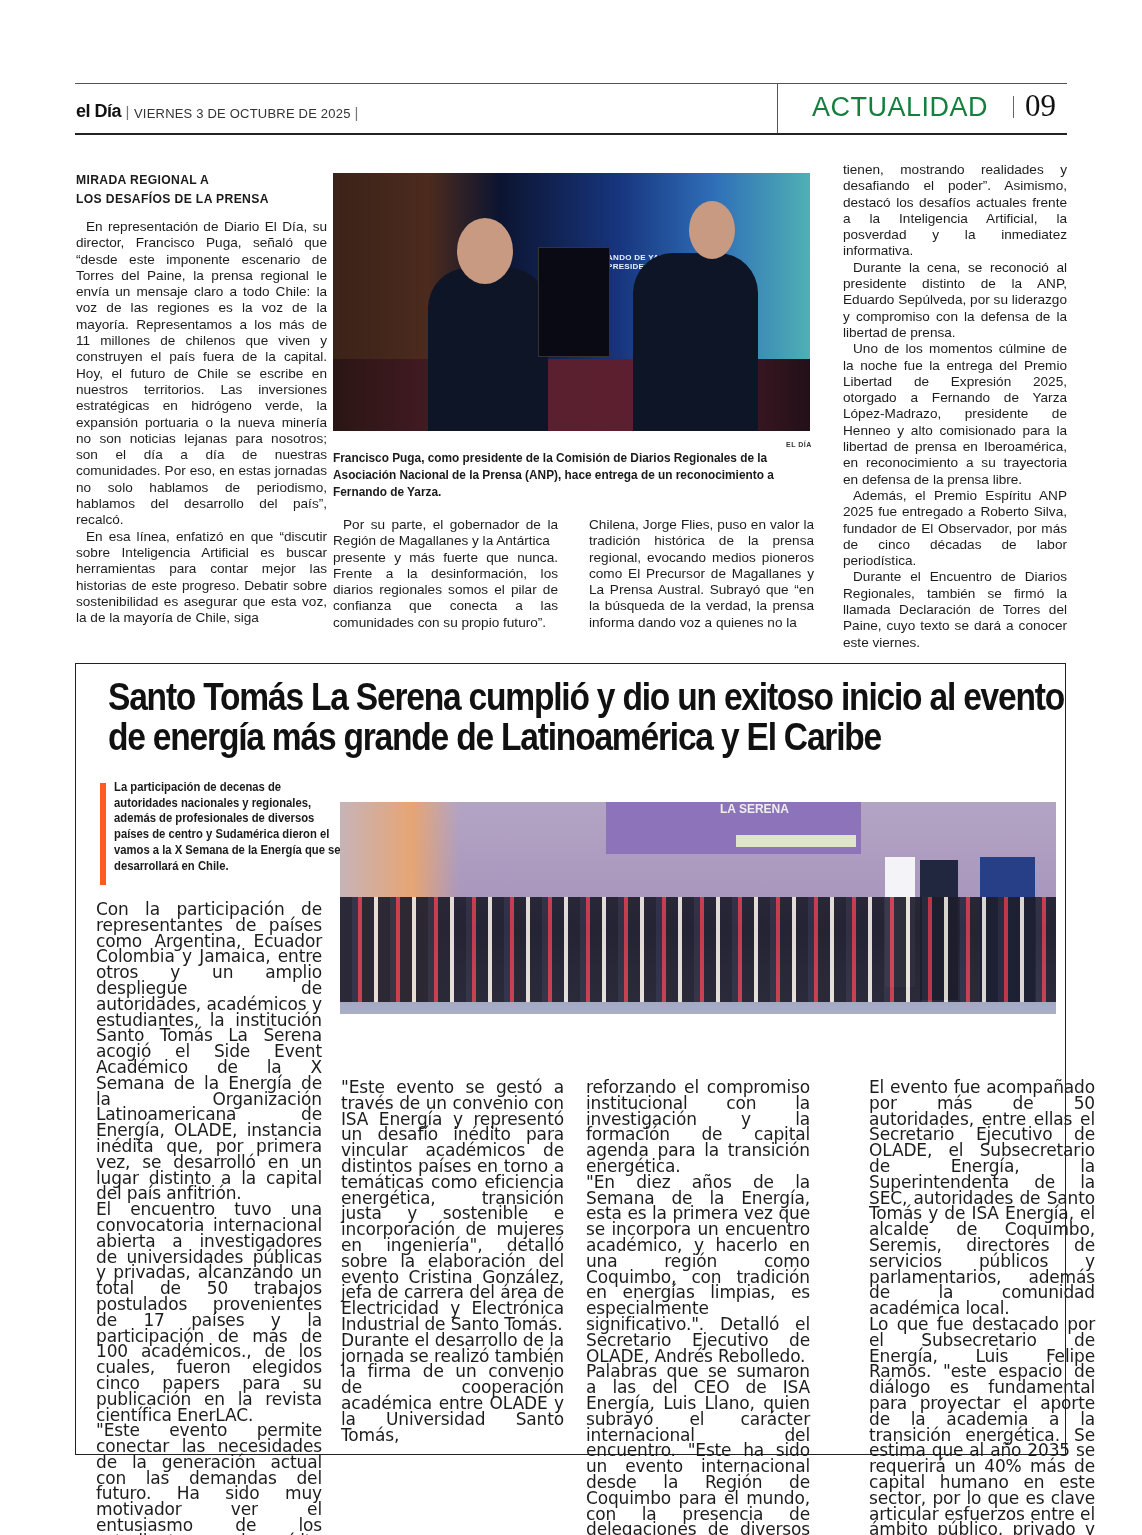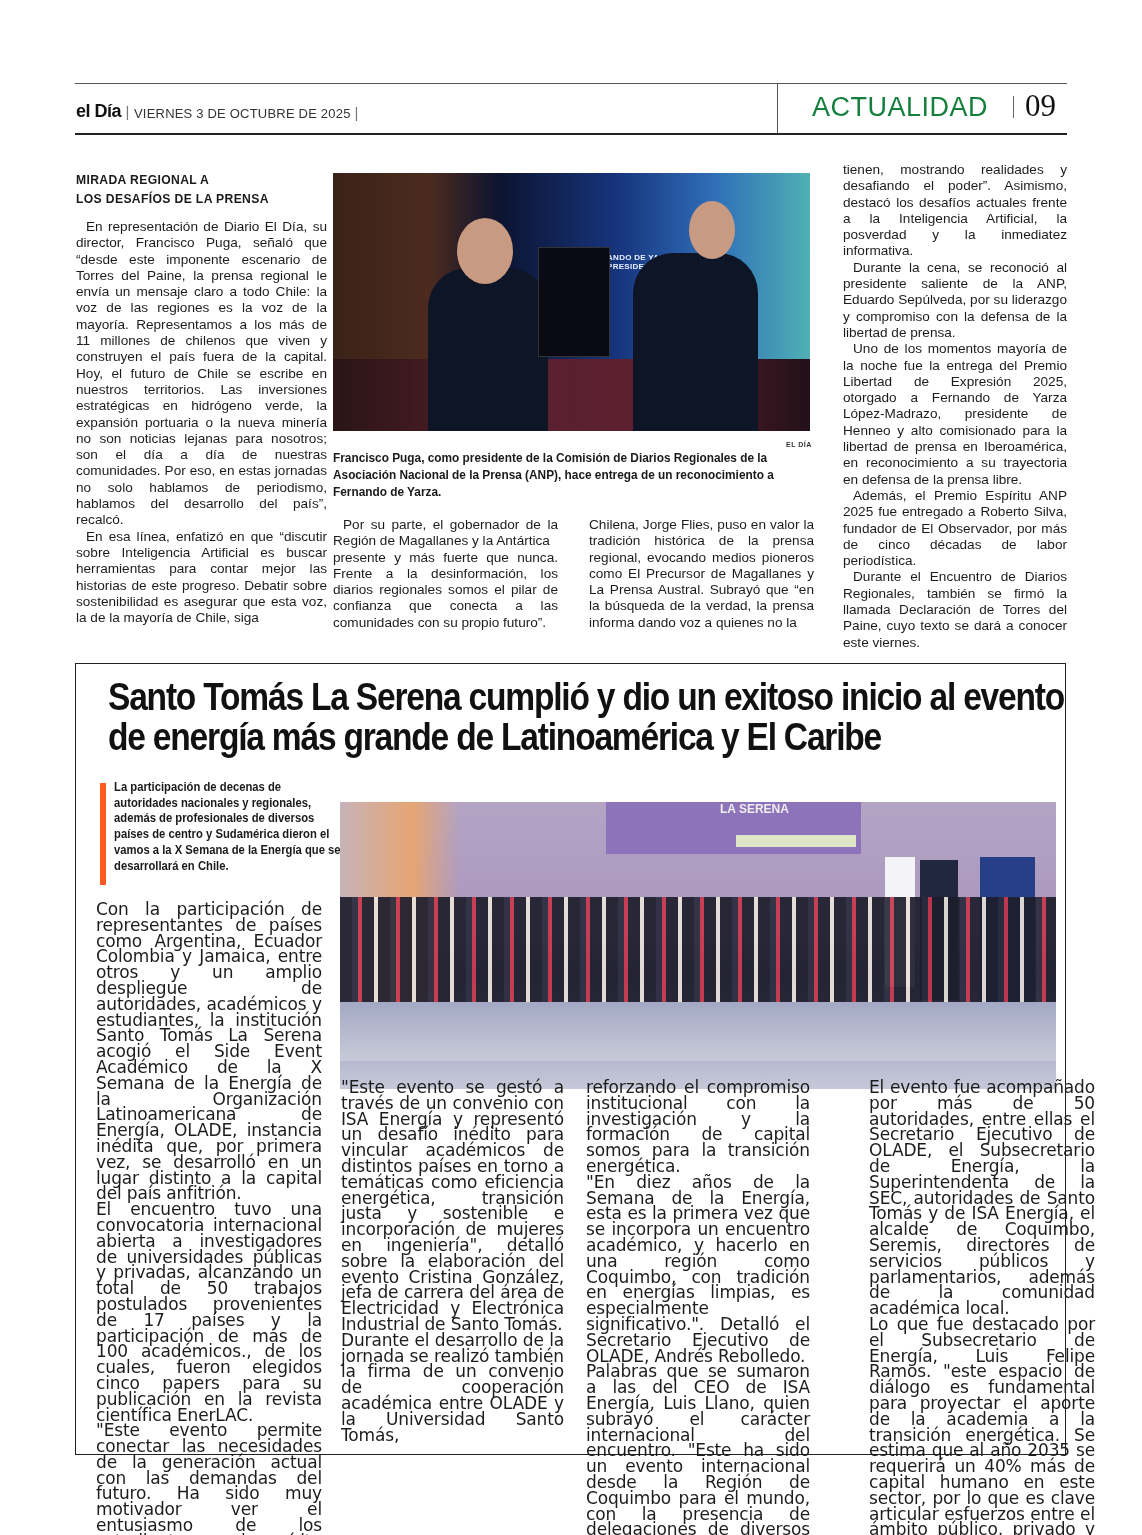--- a/index.html
+++ b/index.html
@@ -27,21 +27,21 @@
   .photo1 .screen-txt{position:absolute;left:274px;top:80px;color:#e8f0ff;font-size:8px;font-weight:bold;letter-spacing:0.3px;}
   .p1-person{position:absolute;background:#0e1526;border-radius:40px 40px 4px 4px;}
   .p1-head{position:absolute;background:#c99a82;border-radius:50%;}
   .credit1{position:absolute;left:786px;top:441px;font-size:7px;font-weight:bold;color:#333;letter-spacing:0.5px;}
   .caption1{position:absolute;left:333px;top:450px;width:480px;font-weight:bold;font-size:12.6px;line-height:17px;color:#1a1a1a;transform:scaleX(0.94);transform-origin:left top;}
   
   .box{position:absolute;left:75px;top:663px;width:991px;height:792px;border:1px solid #222;box-sizing:border-box;}
   .headline{position:absolute;left:108px;top:677px;width:950px;font-family:"Liberation Sans",sans-serif;font-weight:bold;font-size:39px;line-height:40px;letter-spacing:-1.4px;color:#111;transform:scaleX(0.86);transform-origin:left top;white-space:nowrap;}
   .lead-bar{position:absolute;left:100px;top:783px;width:6px;height:102px;background:#ff5a1f;}
   .lead{position:absolute;left:114px;top:779px;width:230px;font-weight:bold;font-size:12.8px;line-height:15.7px;color:#1a1a1a;transform:scaleX(0.88);transform-origin:left top;width:262px;}
-  .photo2{position:absolute;left:340px;top:802px;width:716px;height:287px;overflow:hidden;background:linear-gradient(180deg,#b3a4c4 0%,#a997bd 45%,#7c6d8f 60%,#a5a9c6 80%,#c7c8d8 100%);}
+  .photo2{position:absolute;left:340px;top:802px;width:716px;height:212px;overflow:hidden;background:linear-gradient(180deg,#b3a4c4 0%,#a997bd 45%,#7c6d8f 60%,#a5a9c6 80%,#c7c8d8 100%);}
   .p2-screen{position:absolute;left:266px;top:0;width:255px;height:52px;background:#8d73b9;}
   .p2-screen-title{position:absolute;left:380px;top:0;color:#eee;font-weight:bold;font-size:12px;}
   .p2-logos{position:absolute;left:396px;top:33px;width:120px;height:12px;background:#dfe6c8;}
   .p2-banner{position:absolute;background:#263f86;}
   .col2{position:absolute;font-family:"DejaVu Sans",sans-serif;font-size:17px;line-height:15.8px;text-align:justify;color:#1c1c1c;letter-spacing:-0.15px;}
   .col2 p{margin:0;}
   .b1{left:96px;top:902px;width:226px;}
   .b2{left:341px;top:1080px;width:223px;}
   .b3{left:586px;top:1080px;width:224px;}
   .b4{left:833px;top:1080px;width:226px;margin-left:36px;}
@@ -85,22 +85,22 @@
 
 <div class="col c2">
   <p>Por su parte, el gobernador de la Región de Magallanes y la Antártica</p>
   <p style="text-indent:0">presente y más fuerte que nunca. Frente a la desinformación, los diarios regionales somos el pilar de confianza que conecta a las comunidades con su propio futuro”.</p>
 </div>
 <div class="col c3">
   <p style="text-indent:0">Chilena, Jorge Flies, puso en valor la tradición histórica de la prensa regional, evocando medios pioneros como El Precursor de Magallanes y La Prensa Austral. Subrayó que “en la búsqueda de la verdad, la prensa informa dando voz a quienes no la</p>
 </div>
 <div class="col c4">
   <p style="text-indent:0">tienen, mostrando realidades y desafiando el poder”. Asimismo, destacó los desafíos actuales frente a la Inteligencia Artificial, la posverdad y la inmediatez informativa.</p>
-  <p>Durante la cena, se reconoció al presidente saliente de la ANP, Eduardo Sepúlveda, por su liderazgo y compromiso con la defensa de la libertad de prensa.</p>
-  <p>Uno de los momentos mayoría de la noche fue la entrega del Premio Libertad de Expresión 2025, otorgado a Fernando de Yarza López-Madrazo, presidente de Henneo y alto comisionado para la libertad de prensa en Iberoamérica, en reconocimiento a su trayectoria en defensa de la prensa libre.</p>
+  <p>Durante la cena, se reconoció al presidente distinto de la ANP, Eduardo Sepúlveda, por su liderazgo y compromiso con la defensa de la libertad de prensa.</p>
+  <p>Uno de los momentos cúlmine de la noche fue la entrega del Premio Libertad de Expresión 2025, otorgado a Fernando de Yarza López-Madrazo, presidente de Henneo y alto comisionado para la libertad de prensa en Iberoamérica, en reconocimiento a su trayectoria en defensa de la prensa libre.</p>
   <p>Además, el Premio Espíritu ANP 2025 fue entregado a Roberto Silva, fundador de El Observador, por más de cinco décadas de labor periodística.</p>
   <p>Durante el Encuentro de Diarios Regionales, también se firmó la llamada Declaración de Torres del Paine, cuyo texto se dará a conocer este viernes.</p>
 </div>
 
 <div class="box"></div>
 <div class="headline">
   <div>Santo Tomás La Serena cumplió y dio un exitoso inicio al evento</div>
   <div>de energía más grande de Latinoamérica y El Caribe</div>
 </div>
 <div class="lead-bar"></div>
@@ -121,20 +121,20 @@
 <div class="col2 b1">
   <p>Con la participación de representantes de países como Argentina, Ecuador Colombia y Jamaica, entre otros y un amplio despliegue de autoridades, académicos y estudiantes, la institución Santo Tomás La Serena acogió el Side Event Académico de la X Semana de la Energía de la Organización Latinoamericana de Energía, OLADE, instancia inédita que, por primera vez, se desarrolló en un lugar distinto a la capital del país anfitrión.</p>
   <p>El encuentro tuvo una convocatoria internacional abierta a investigadores de universidades públicas y privadas, alcanzando un total de 50 trabajos postulados provenientes de 17 países y la participación de más de 100 académicos., de los cuales, fueron elegidos cinco papers para su publicación en la revista científica EnerLAC.</p>
   <p>"Este evento permite conectar las necesidades de la generación actual con las demandas del futuro. Ha sido muy motivador ver el entusiasmo de los estudiantes y el espíritu de colaboración de esta comunidad, lo que me inspira a seguir trabajando en América Latina y el Caribe". detalló la Dra. Charlyne Smith ingeniera nuclear y científica en materiales cuánticos de EPRI, quien dictó una charla magistral en el encuentro.</p>
 </div>
 <div class="col2 b2">
   <p>"Este evento se gestó a través de un convenio con ISA Energía y representó un desafío inédito para vincular académicos de distintos países en torno a temáticas como eficiencia energética, transición justa y sostenible e incorporación de mujeres en ingeniería", detalló sobre la elaboración del evento Cristina González, jefa de carrera del área de Electricidad y Electrónica Industrial de Santo Tomás.</p>
   <p>Durante el desarrollo de la jornada se realizó también la firma de un convenio de cooperación académica entre OLADE y la Universidad Santo Tomás,</p>
 </div>
 <div class="col2 b3">
-  <p>reforzando el compromiso institucional con la investigación y la formación de capital somos para la transición energética.</p>
+  <p>reforzando el compromiso institucional con la investigación y la formación de capital agenda para la transición energética.</p>
   <p>"En diez años de la Semana de la Energía, esta es la primera vez que se incorpora un encuentro académico, y hacerlo en una región como Coquimbo, con tradición en energías limpias, es especialmente significativo.". Detalló el Secretario Ejecutivo de OLADE, Andrés Rebolledo.</p>
   <p>Palabras que se sumaron a las del CEO de ISA Energía, Luis Llano, quien subrayó el carácter internacional del encuentro. "Este ha sido un evento internacional desde la Región de Coquimbo para el mundo, con la presencia de delegaciones de diversos países y la participación activa de la comunidad académica. Es un ejemplo de integración y de visión de futuro".</p>
 </div>
 <div class="col2 b4">
   <p>El evento fue acompañado por más de 50 autoridades, entre ellas el Secretario Ejecutivo de OLADE, el Subsecretario de Energía, la Superintendenta de la SEC, autoridades de Santo Tomás y de ISA Energía, el alcalde de Coquimbo, Seremis, directores de servicios públicos y parlamentarios, además de la comunidad académica local.</p>
   <p>Lo que fue destacado por el Subsecretario de Energía, Luis Felipe Ramos. "este espacio de diálogo es fundamental para proyectar el aporte de la academia a la transición energética. Se estima que al año 2035 se requerirá un 40% más de capital humano en este sector, por lo que es clave articular esfuerzos entre el ámbito público, privado y las instituciones de educación superior".</p>
 </div>
 
 </body></html>

